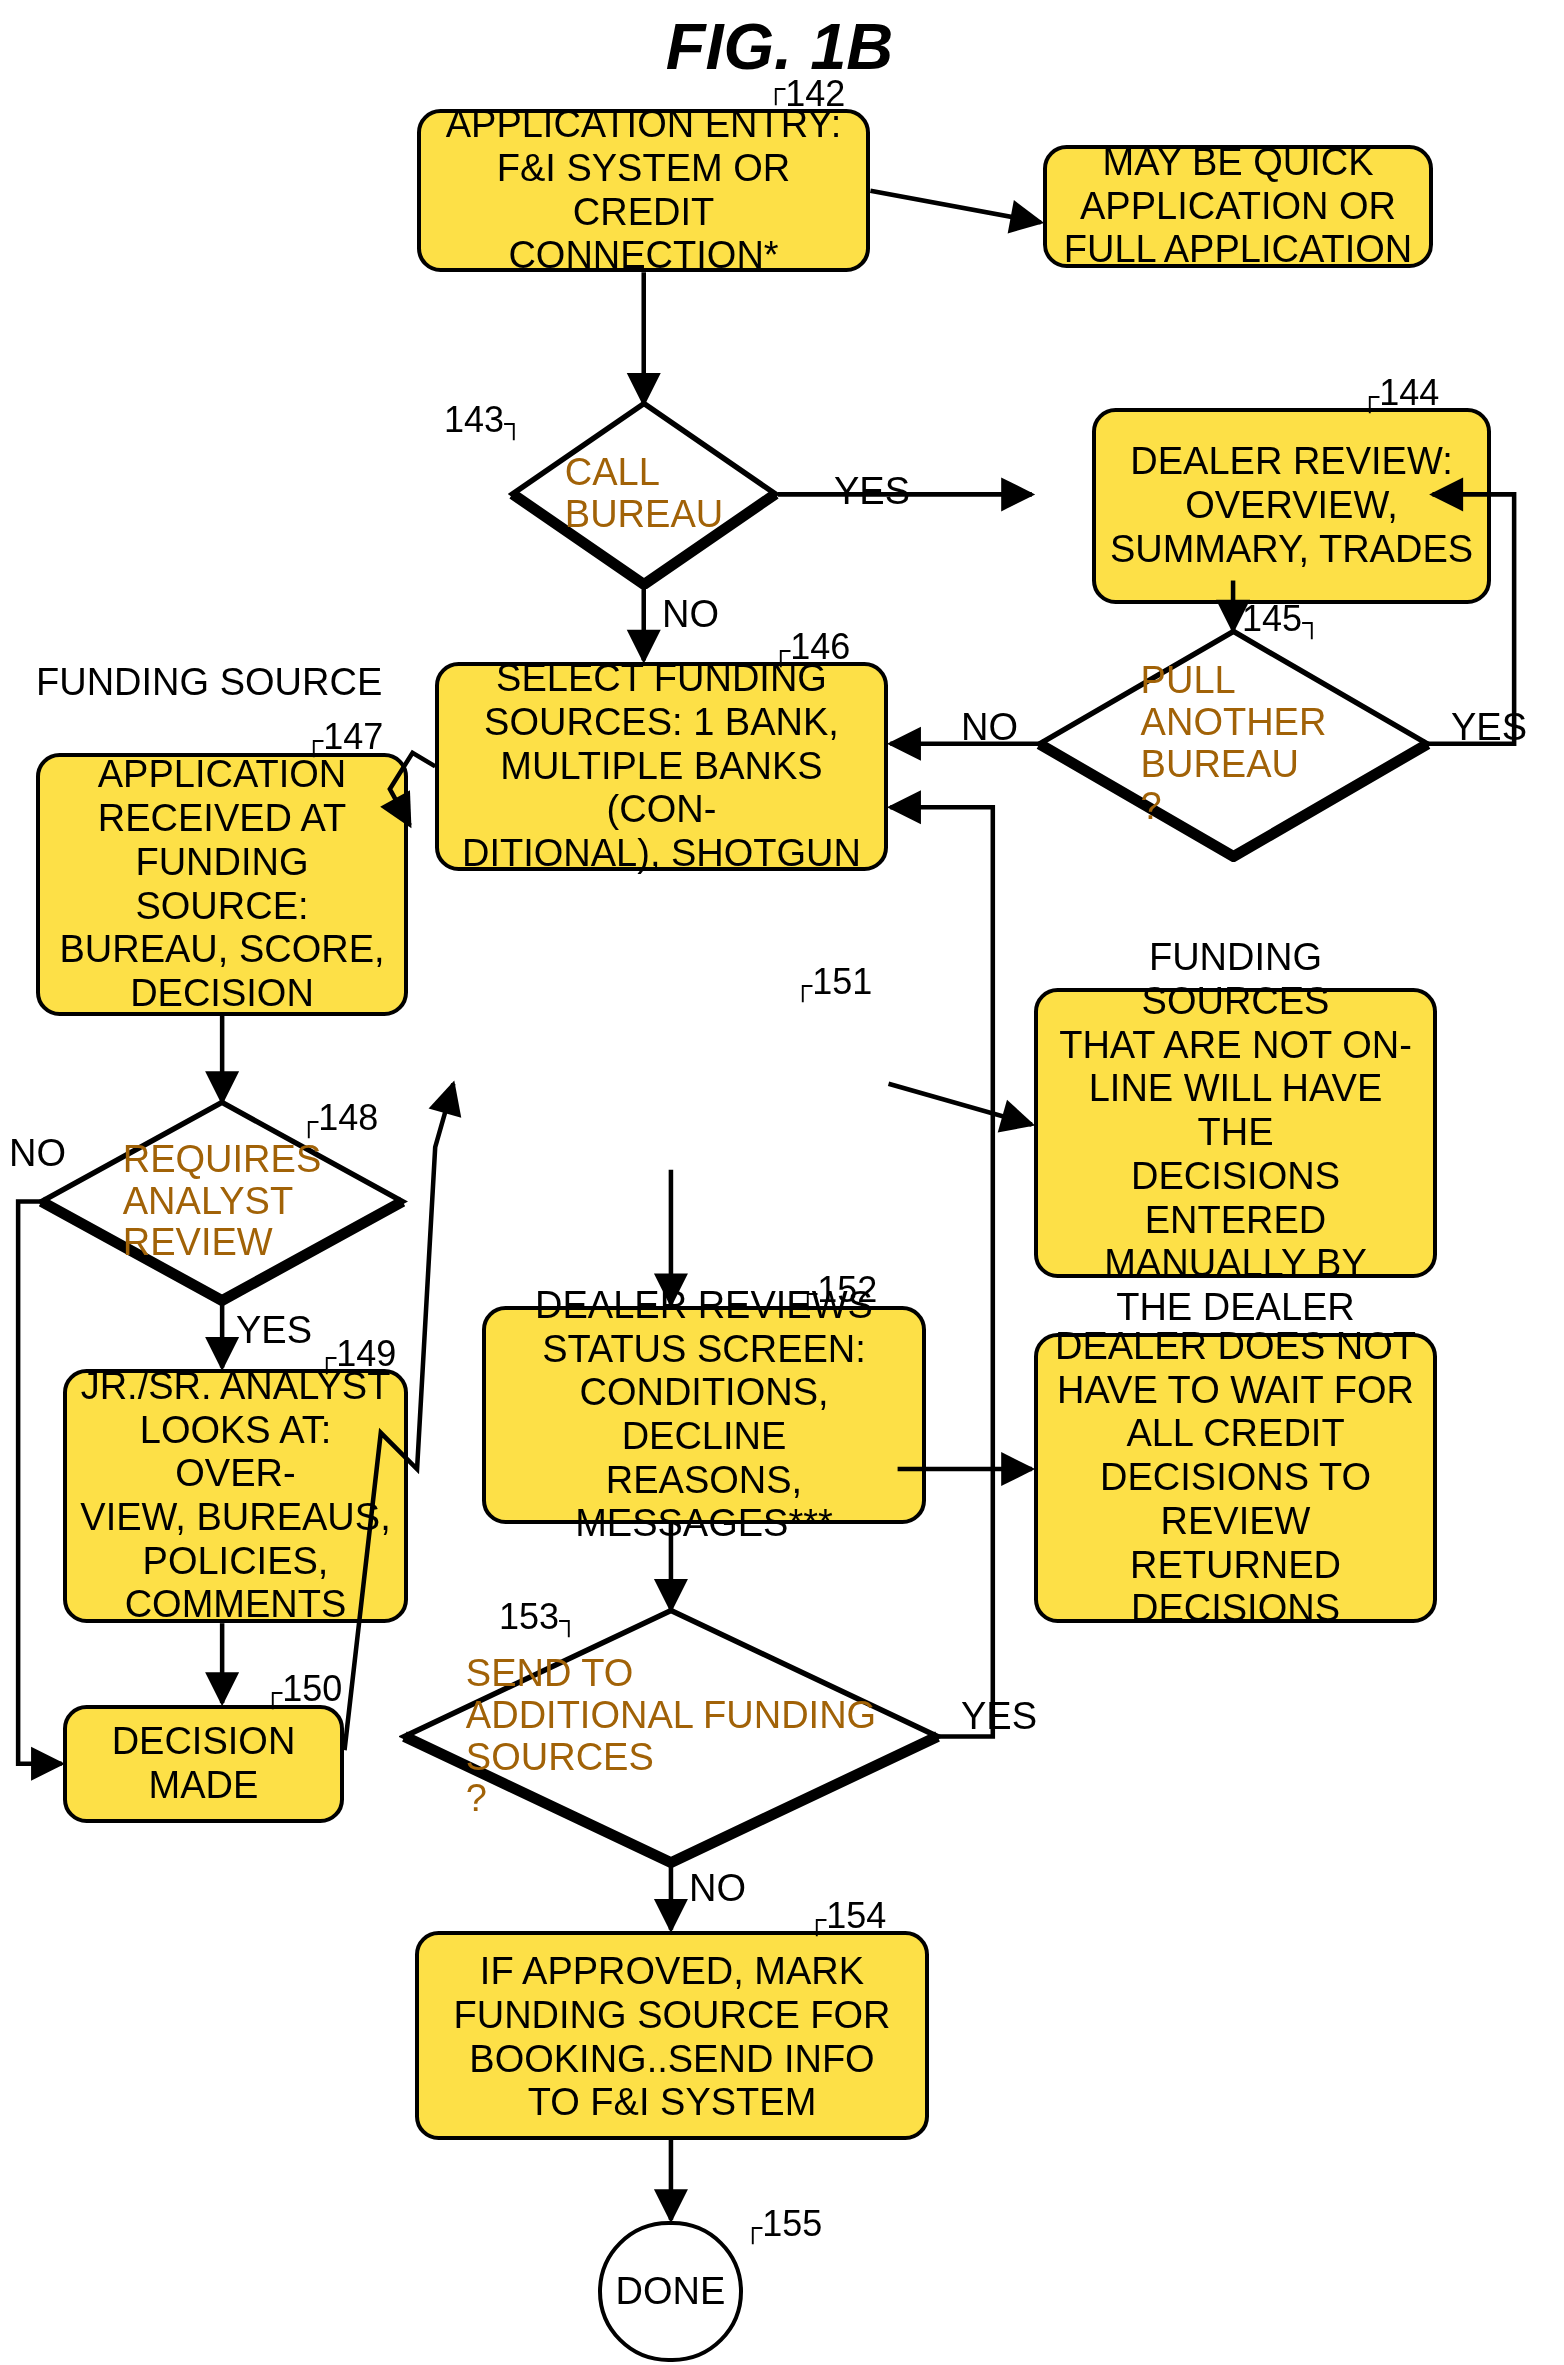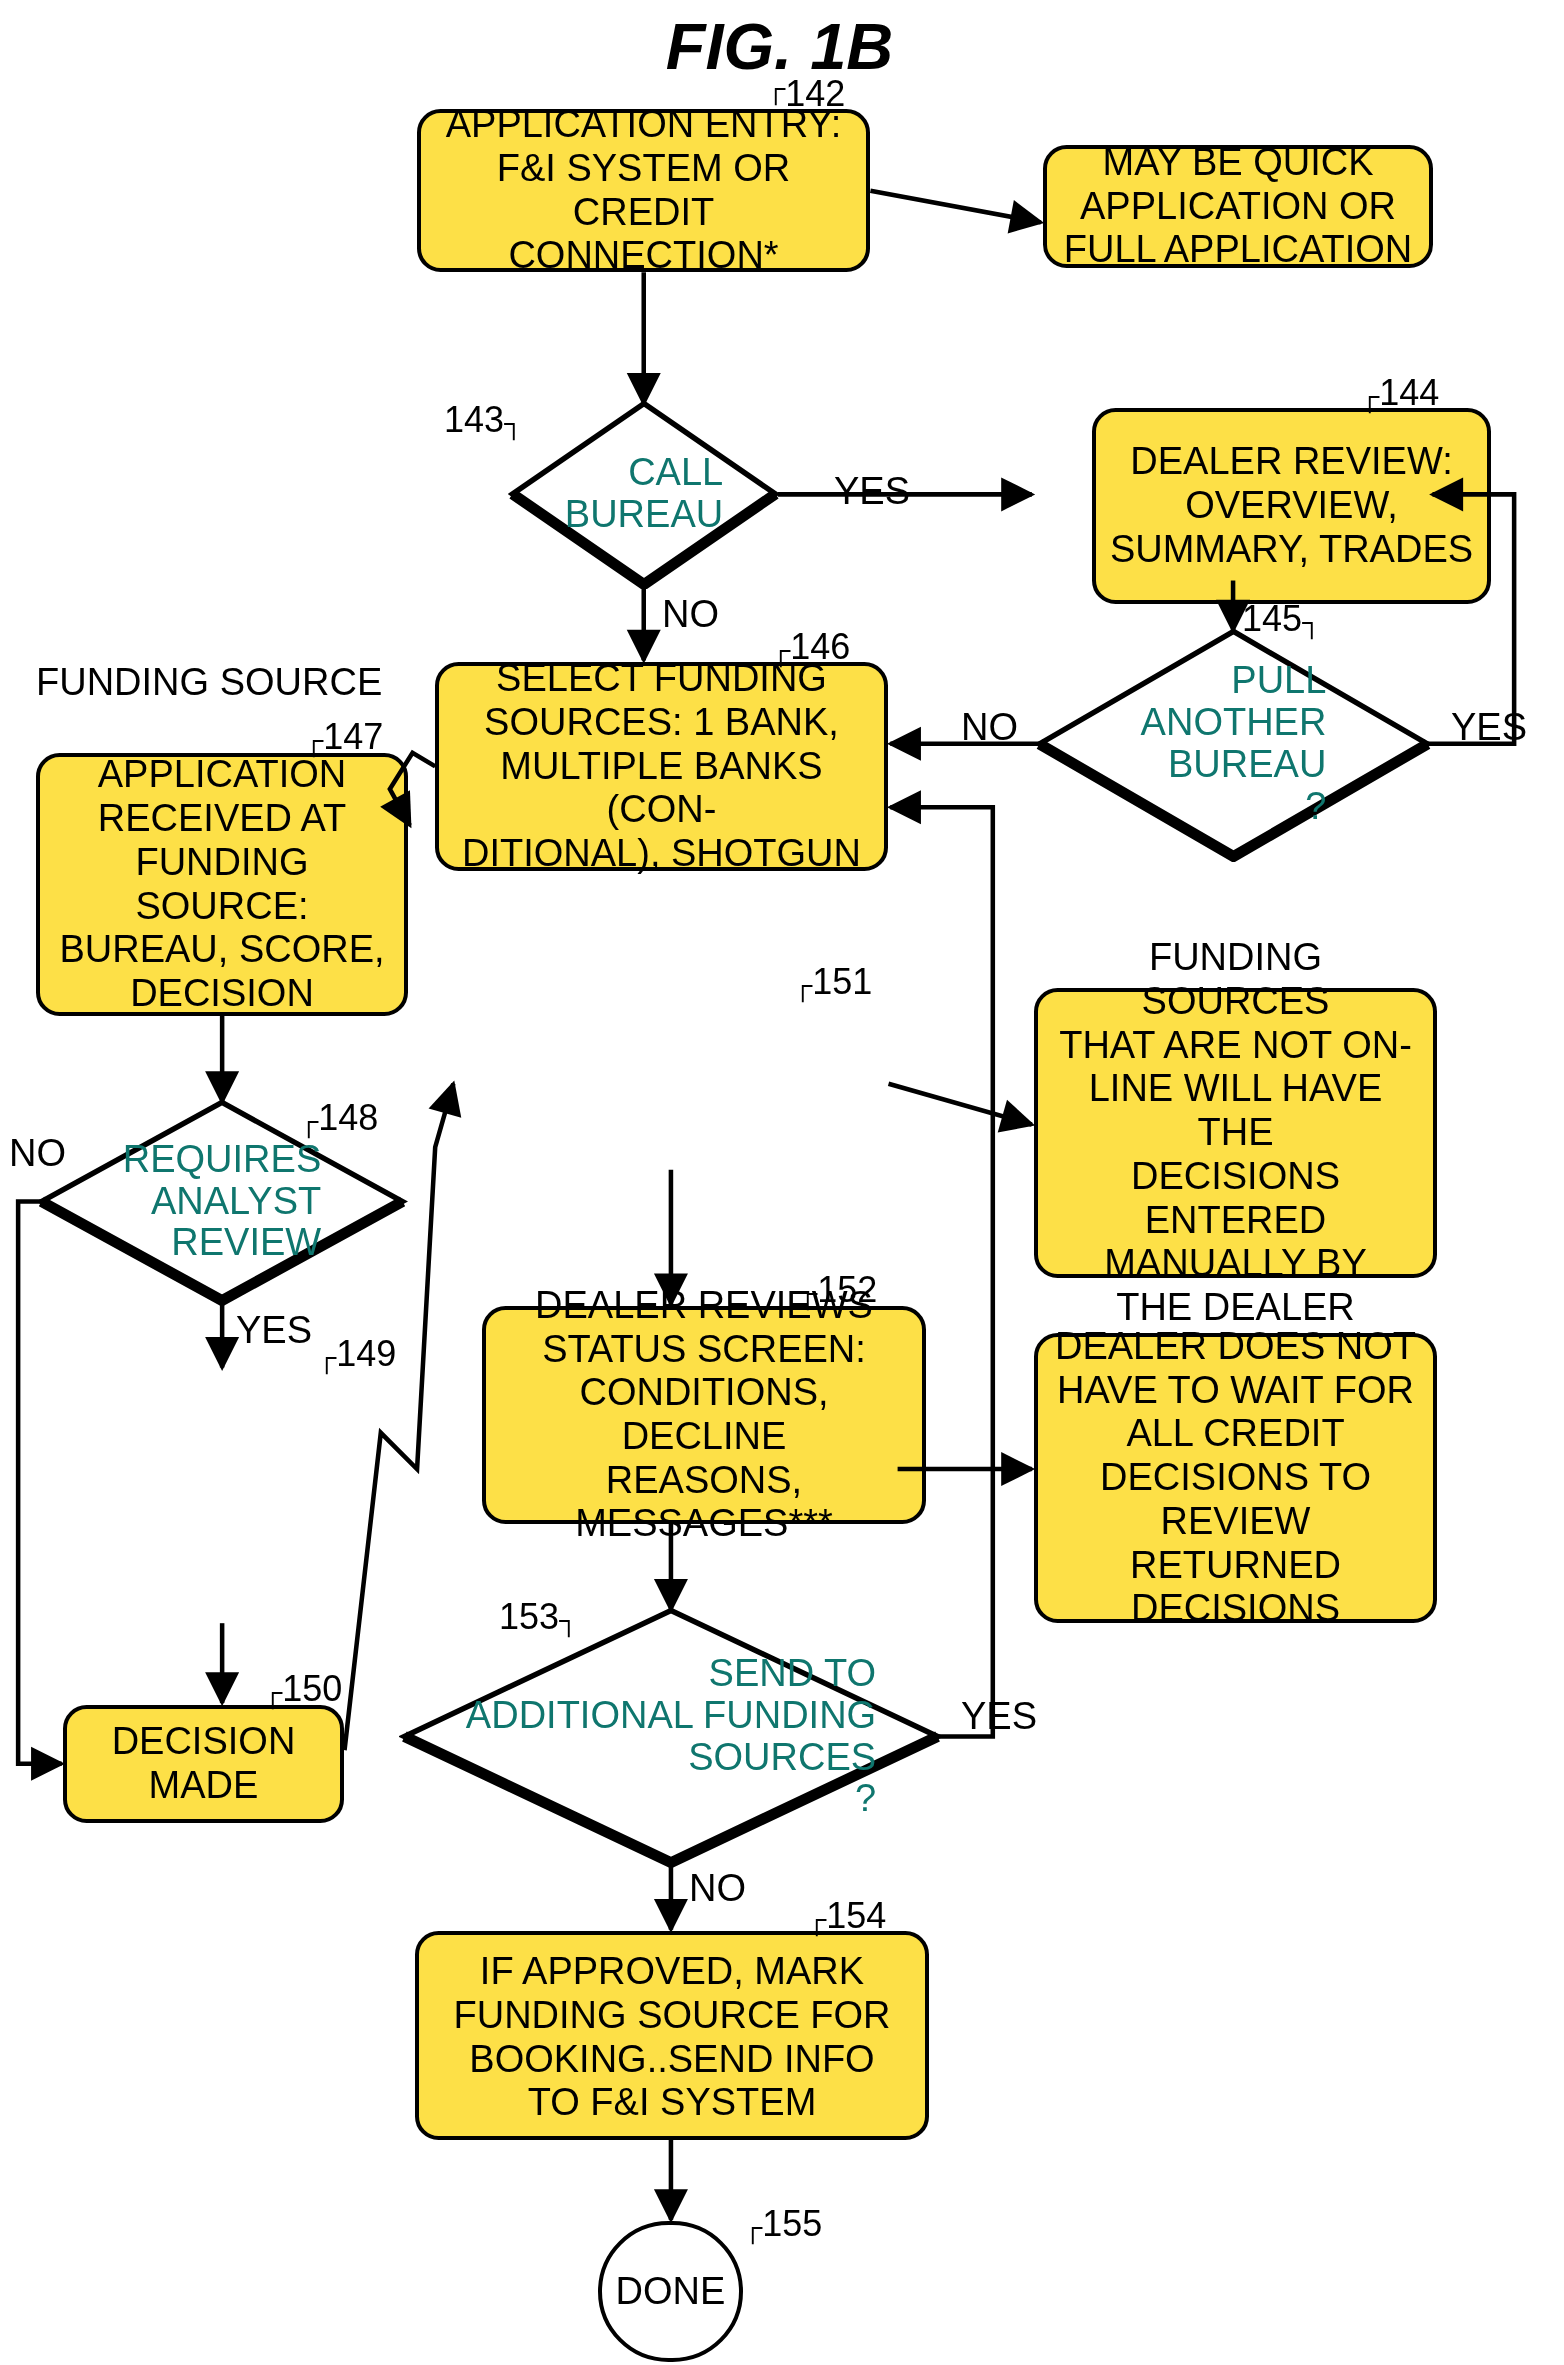--- a/index.html
+++ b/index.html
@@ -45,24 +45,24 @@
     position: absolute;
     left: 0; top: 0; right: 0; bottom: 0;
   }
   .diamond svg { width: 100%; height: 100%; display: block; }
   .diamond-label {
     position: absolute;
     left: 0; top: 0; right: 0; bottom: 0;
     display: flex;
     align-items: center;
     justify-content: center;
-    text-align: right;
+    text-align: left;
     font-size: 38px;
     line-height: 1.1;
-    color: #0f766e;
+    color: #a16207;
     padding: 0 27px;
   }
   .terminator {
     position: absolute;
     border: 4.5px solid #000;
     border-radius: 906px;
     background: #fff;
     display: flex;
     align-items: center;
     justify-content: center;
@@ -175,20 +175,23 @@
     <div class="diamond-label">
         <span style="white-space:pre;">REQUIRES<br>ANALYST<br>REVIEW</span>
       </div>
   </div>
   <div class="ref" style="left:299px; top:1097px;">
     <span style="font-size:27px;">┌</span><span>148</span>
   </div>
   <div class="free-text" style="left:9px; top:1133px;">NO</div>
   <div class="free-text" style="left:236px; top:1310px;">YES</div>
 
+  <div class="box" style="left:63px; top:1369px; width:345px; height:254px;">
+    <span>JR./SR. ANALYST<br>LOOKS AT: OVER-<br>VIEW, BUREAUS,<br>POLICIES,<br>COMMENTS</span>
+  </div>
   <div class="ref" style="left:317px; top:1333px;">
     <span style="font-size:27px;">┌</span><span>149</span>
   </div>
 
   <div class="box" style="left:63px; top:1705px; width:281px; height:118px;">
     <span>DECISION<br>MADE</span>
   </div>
   <div class="ref" style="left:263px; top:1668px;">
     <span style="font-size:27px;">┌</span><span>150</span>
   </div>

